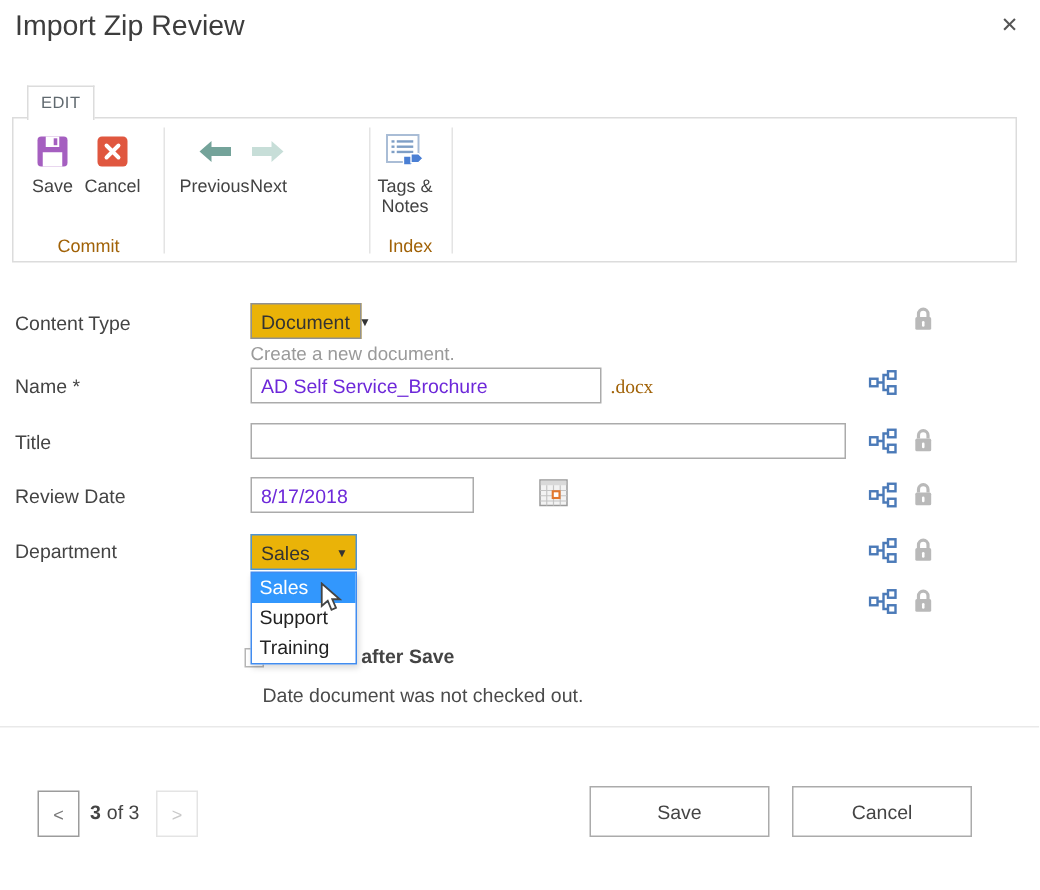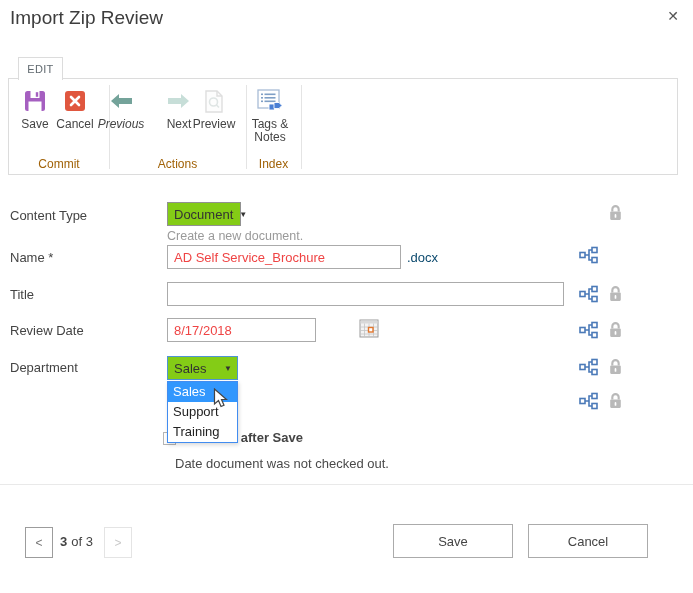--- a/index.html
+++ b/index.html
@@ -17,26 +17,26 @@
             box-sizing:border-box;background:#fff;z-index:1;}
   .rbtn{position:absolute;top:6px;display:flex;flex-direction:column;align-items:center;
         font-size:12px;color:#444;cursor:pointer;}
   .rbtn .ic{height:32px;display:flex;align-items:center;justify-content:center;}
   .rbtn .lbl{margin-top:1px;line-height:13px;text-align:center;}
   .rib-sep{position:absolute;top:6px;height:84px;width:1px;background:#e4e4e4;}
   .grp-lbl{position:absolute;bottom:3px;font-size:12px;color:#a16207;text-align:center;}
   
   .flabel{position:absolute;left:10px;font-size:13px;color:#444;}
   .inp{position:absolute;box-sizing:border-box;height:24px;border:1px solid #ababab;background:#fff;
-       font-family:"Liberation Sans","DejaVu Sans",sans-serif;font-size:13px;color:#ef4444;padding:0 6px;outline:none;}
-  .sel{position:absolute;box-sizing:border-box;height:24px;background:#84cc16;display:flex;align-items:center;
+       font-family:"Liberation Sans","DejaVu Sans",sans-serif;font-size:13px;color:#6d28d9;padding:0 6px;outline:none;}
+  .sel{position:absolute;box-sizing:border-box;height:24px;background:#eab308;display:flex;align-items:center;
        justify-content:space-between;padding:0 5px 0 6px;font-size:13px;color:#333;cursor:pointer;}
   .sel .arrow{font-size:8px;color:#333;margin-left:6px;}
   .help{position:absolute;left:167px;font-size:12.5px;color:#9a9a9a;}
-  .suffix{position:absolute;font-size:13px;color:#0c4a6e;}
+  .suffix{position:absolute;font-size:13px;color:#a16207;font-family:Liberation Serif, serif;}
   .icon-slot{position:absolute;display:flex;align-items:center;justify-content:center;}
   .ddlist{position:absolute;left:167px;top:381px;width:71px;box-sizing:border-box;background:#fff;
           border:1px solid #418cf0;z-index:10;box-shadow:1px 2px 4px rgba(0,0,0,.15);}
   .dditem{height:20px;line-height:20px;padding-left:5px;font-size:13px;color:#222;cursor:pointer;}
   .dditem.selected{color:#fff;}
   .cursor{position:absolute;left:213px;top:388px;z-index:11;}
   .chk{position:absolute;left:163px;top:432px;width:13px;height:13px;border:1px solid #b5b5b5;
        background:#fff;box-sizing:border-box;cursor:pointer;}
   .chk-lbl{position:absolute;left:183px;top:430px;font-size:13px;font-weight:bold;color:#444;}
   .note{position:absolute;left:175px;top:456px;font-size:13px;color:#4a4a4a;}
@@ -81,46 +81,35 @@
       <span class="ic">
         <svg width="22" height="22" viewBox="0 0 22 22">
           <rect x="1" y="1" width="20" height="20" rx="3" fill="#e0573f"></rect>
           <path d="M7 7 L15 15 M15 7 L7 15" stroke="#fff" stroke-width="2.6" stroke-linecap="round"></path>
         </svg>
       </span>
       <span class="lbl">Cancel</span>
     </div>
     <div class="rib-sep" style="left:100px;"></div>
 
-    <div class="rbtn" style="left:88px;width:48px;font-style:italic;">
+    <div class="rbtn" style="left:110px;width:48px;">
       <span class="ic">
         <svg width="26" height="16" viewBox="0 0 26 16">
           <path d="M11 1 L3 8 L11 15 V11 H24 V5 H11 Z" fill="#74a39a"></path>
         </svg>
       </span>
       <span class="lbl">Previous</span>
     </div>
     <div class="rbtn" style="left:152px;width:36px;">
       <span class="ic">
         <svg width="26" height="16" viewBox="0 0 26 16">
           <path d="M15 1 L23 8 L15 15 V11 H2 V5 H15 Z" fill="#c7ded8"></path>
         </svg>
       </span>
       <span class="lbl" style="color:#444;">Next</span>
-    </div>
-    <div class="rbtn" style="left:183px;width:44px;">
-      <span class="ic">
-        <svg width="18" height="23" viewBox="0 0 18 23">
-          <path d="M1 1 H12 L17 6 V22 H1 Z" fill="#fdfdfd" stroke="#dedede" stroke-width="1.4"></path>
-          <path d="M12 1 V6 H17" fill="none" stroke="#dedede" stroke-width="1.4"></path>
-          <circle cx="8.5" cy="12" r="4" fill="none" stroke="#dfe5e4" stroke-width="1.6"></circle>
-          <line x1="11.5" y1="15" x2="14" y2="17.5" stroke="#dfe5e4" stroke-width="1.6"></line>
-        </svg>
-      </span>
-      <span class="lbl" style="color:#444;">Preview</span>
     </div>
     <div class="rib-sep" style="left:237px;"></div>
 
     <div class="rbtn" style="left:239px;width:44px;">
       <span class="ic">
         <svg width="26" height="24" viewBox="0 0 26 24">
           <rect x="1" y="1" width="21" height="18" fill="#fff" stroke="#a8bcd6" stroke-width="1.3"></rect>
           <rect x="4" y="4.5" width="2" height="1.6" fill="#7f9fc6"></rect>
             <rect x="7.5" y="4.5" width="11" height="1.6" fill="#7f9fc6"></rect>
           <rect x="4" y="8" width="2" height="1.6" fill="#7f9fc6"></rect>
@@ -129,21 +118,20 @@
             <rect x="7.5" y="11.5" width="11" height="1.6" fill="#7f9fc6"></rect>
           <path d="M12 15 h5 l3 3 l-3 3 h-5 z" fill="#4a7fd4" stroke="#fff" stroke-width="0.9"></path>
           <path d="M17 13.5 h5 l3 3 l-3 3 h-5 z" fill="#4a7fd4" stroke="#fff" stroke-width="0.9"></path>
         </svg>
       </span>
       <span class="lbl" style="width:42px;">Tags &amp; Notes</span>
     </div>
     <div class="rib-sep" style="left:292px;"></div>
 
     <div class="grp-lbl" style="left:0;width:100px;">Commit</div>
-    <div class="grp-lbl" style="left:100px;width:137px;">Actions</div>
     <div class="grp-lbl" style="left:237px;width:55px;">Index</div>
   </div>
 
   <div class="flabel" style="top:208px;">Content Type</div>
   <div class="sel" style="left:167px;top:202px;width:74px;border:1px solid #919191;">
     <span>Document</span>
     <span class="arrow">▼</span>
   </div>
   <div class="help" style="top:229px;">Create a new document.</div>
   <span class="icon-slot" style="left:608px;top:204px;">

